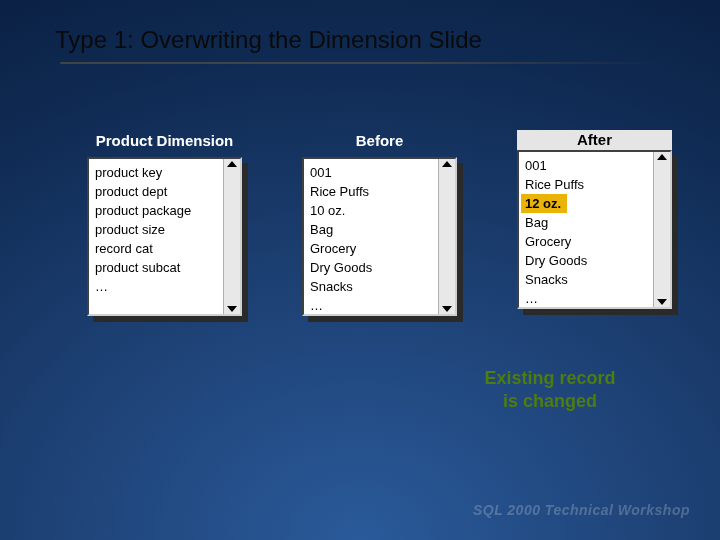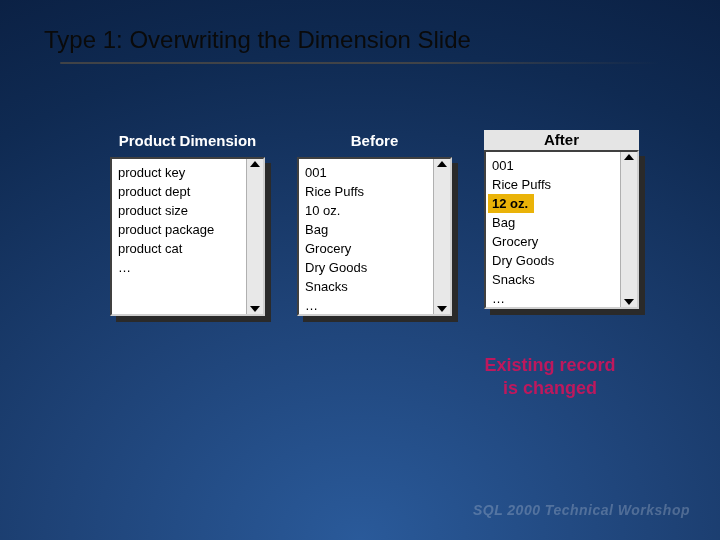--- a/index.html
+++ b/index.html
@@ -5,41 +5,41 @@
   * { box-sizing: border-box; margin: 0; padding: 0; }
   html, body { width: 720px; height: 540px; overflow: hidden; }
   body {
     font-family: Arial, Helvetica, sans-serif;
     background: radial-gradient(ellipse 900px 700px at 50% 100%, #2a5a9a 0%, #1e4276 35%, #0f2a52 70%, #081a3a 100%);
     color: #fff;
     position: relative;
   }
   .title {
     position: absolute;
-    left: 44px;
+    left: 55px;
     top: 26px;
     font-size: 24px;
     color: #0a0a0a;
     font-weight: 400;
   }
   .title-underline {
     position: absolute;
     left: 60px;
     top: 62px;
     width: 600px;
     height: 2px;
     background: linear-gradient(to right, rgba(70,70,70,0.9), rgba(70,70,70,0.9) 60%, rgba(70,70,70,0.0));
     border-radius: 1px;
   }
   .columns {
     position: absolute;
-    left: 110px;
+    left: 87px;
     top: 130px;
     display: flex;
-    gap: 32px;
+    gap: 60px;
   }
   .col {
     width: 155px;
     display: flex;
     flex-direction: column;
     align-items: center;
   }
   .col-header {
     font-size: 15px;
     font-weight: 700;
@@ -112,23 +112,23 @@
     color: #000;
     width: 100%;
     text-align: center;
     padding: 1px 0 2px 0;
     font-weight: 700;
     font-size: 15px;
   }
   .caption {
     position: absolute;
     left: 460px;
-    top: 354px;
+    top: 367px;
     width: 180px;
-    color: #be185d;
+    color: #4d7c0f;
     font-size: 18px;
     font-weight: 700;
     text-align: center;
     line-height: 1.25;
   }
   .footer {
     position: absolute;
     right: 30px;
     bottom: 22px;
     font-size: 14px;
@@ -147,23 +147,24 @@
 <div class="columns">
 
   <div class="col">
     <div class="col-header white">Product Dimension</div>
     <div class="listbox-wrap">
       <div class="listbox-shadow"></div>
       <div class="listbox">
         <div class="listbox-content">
           <div class="row">product key</div>
           <div class="row">product dept</div>
+          <div class="row">product package</div>
           <div class="row">product size</div>
-          <div class="row">product package</div>
-          <div class="row">product cat</div>
+          <div class="row">record cat</div>
+          <div class="row">product subcat</div>
           <div class="row">…</div>
         </div>
         <div class="scrollbar">
           <div class="scroll-arrow up"></div>
           <div class="scroll-arrow down"></div>
         </div>
       </div>
     </div>
   </div>
 

